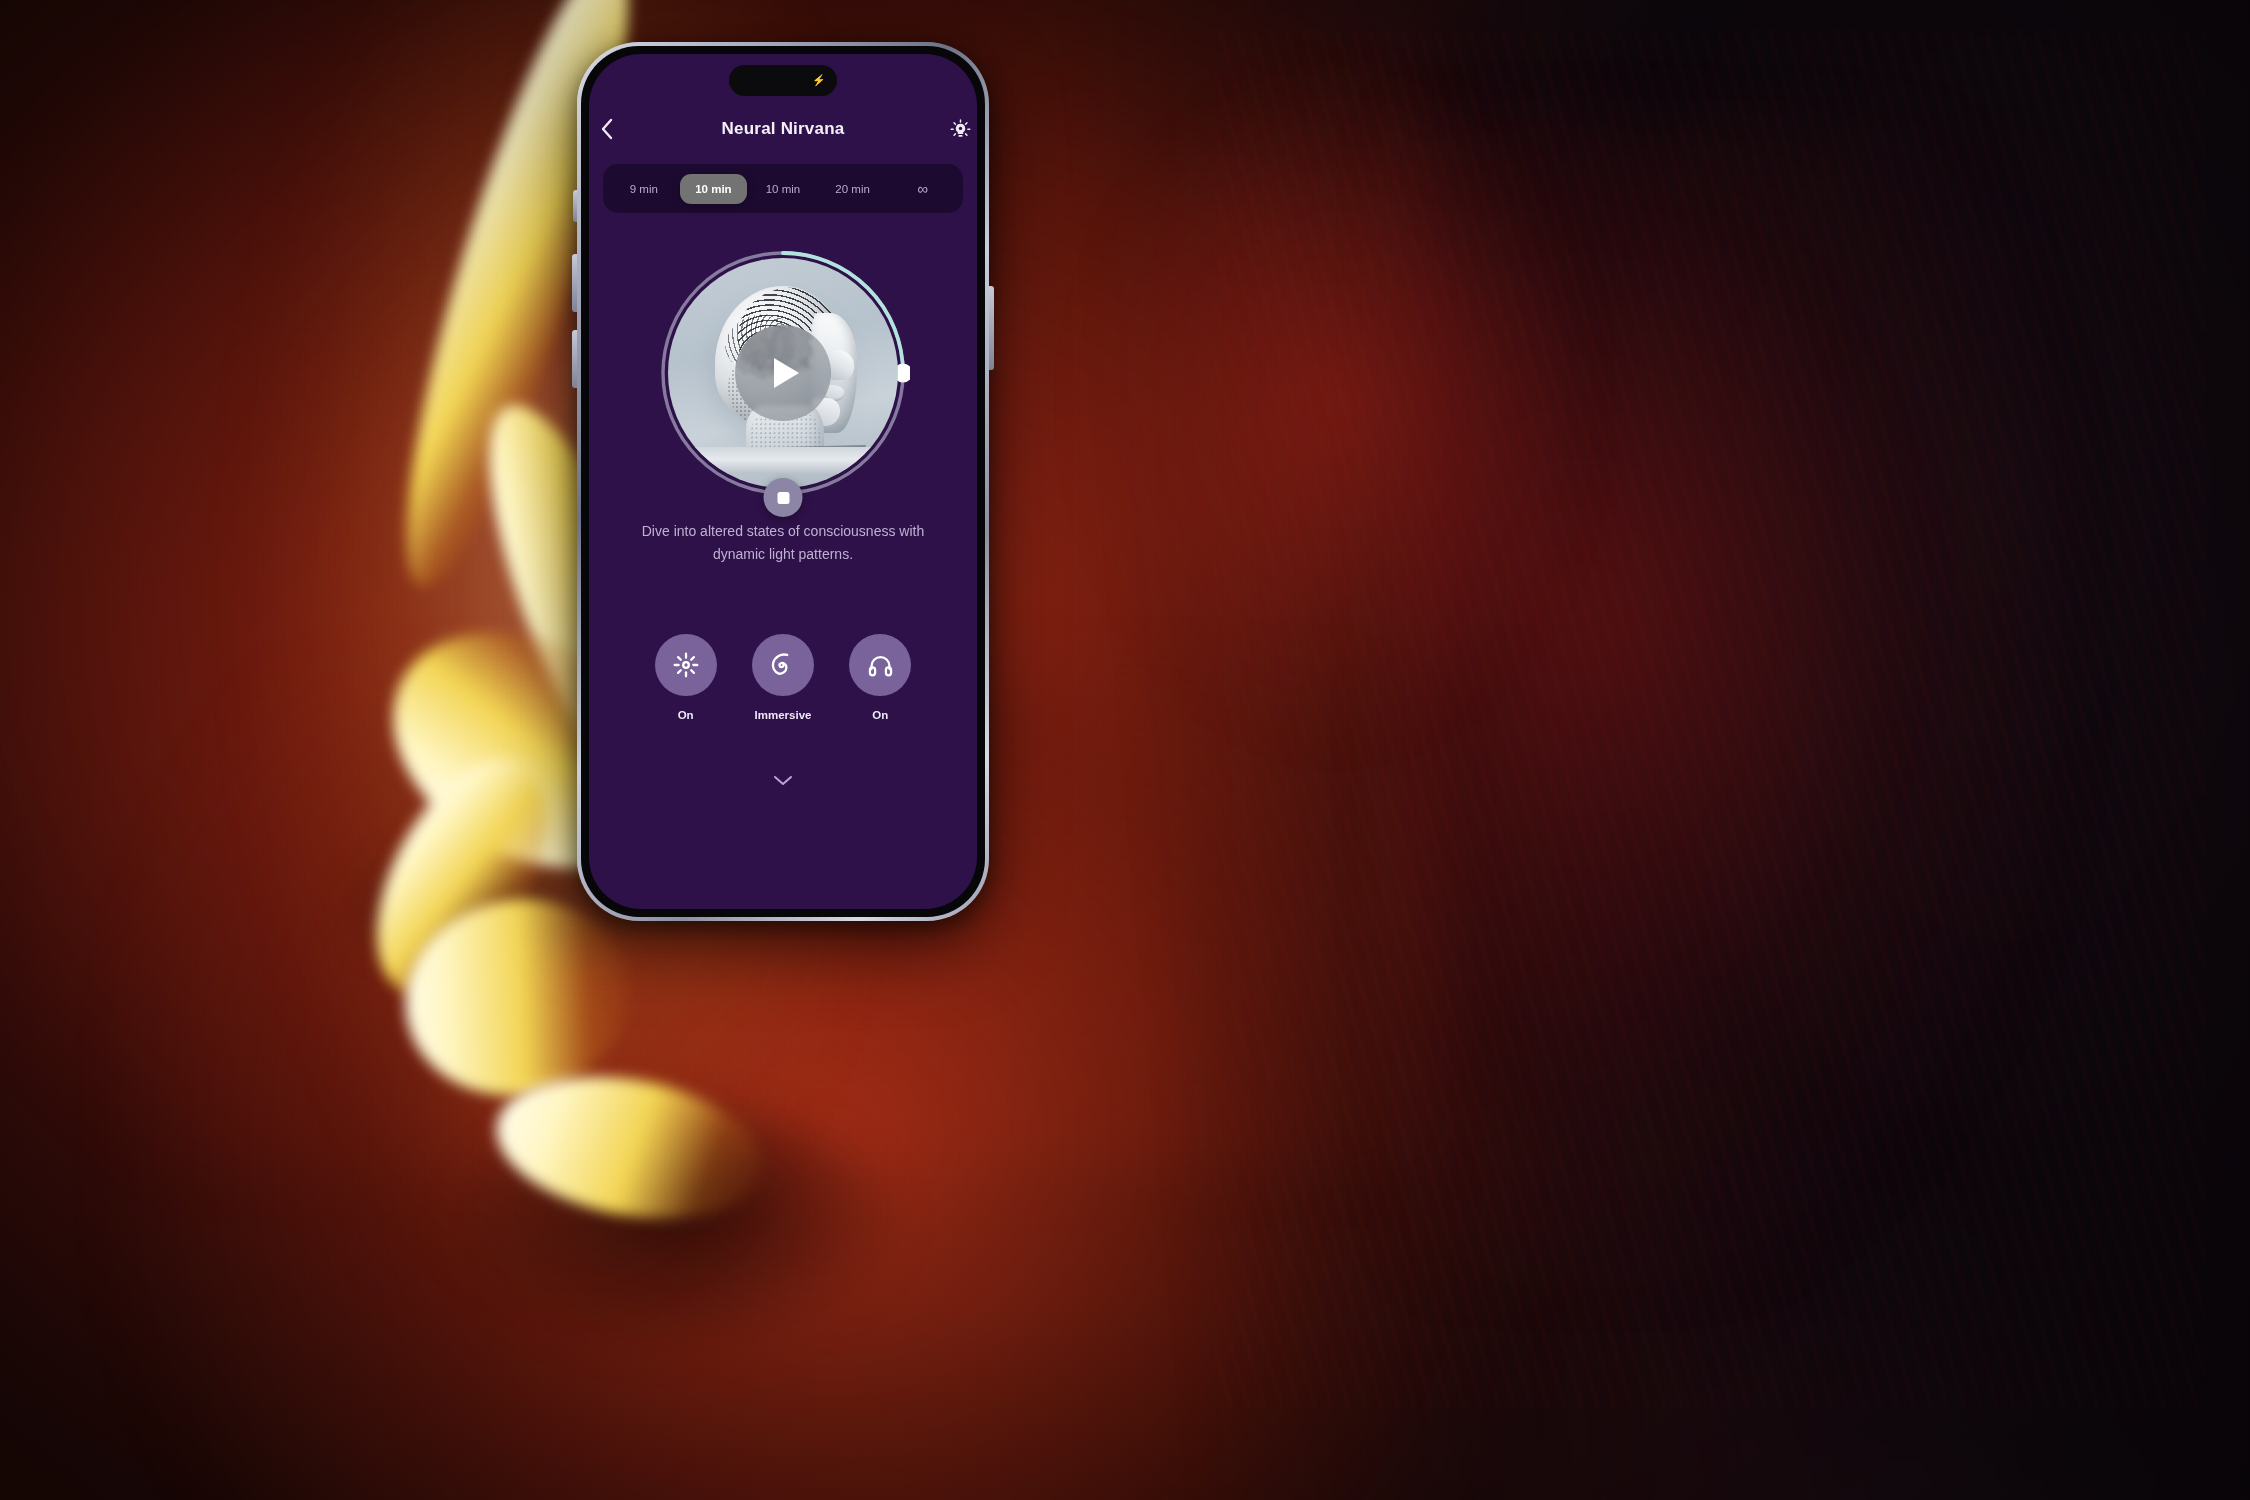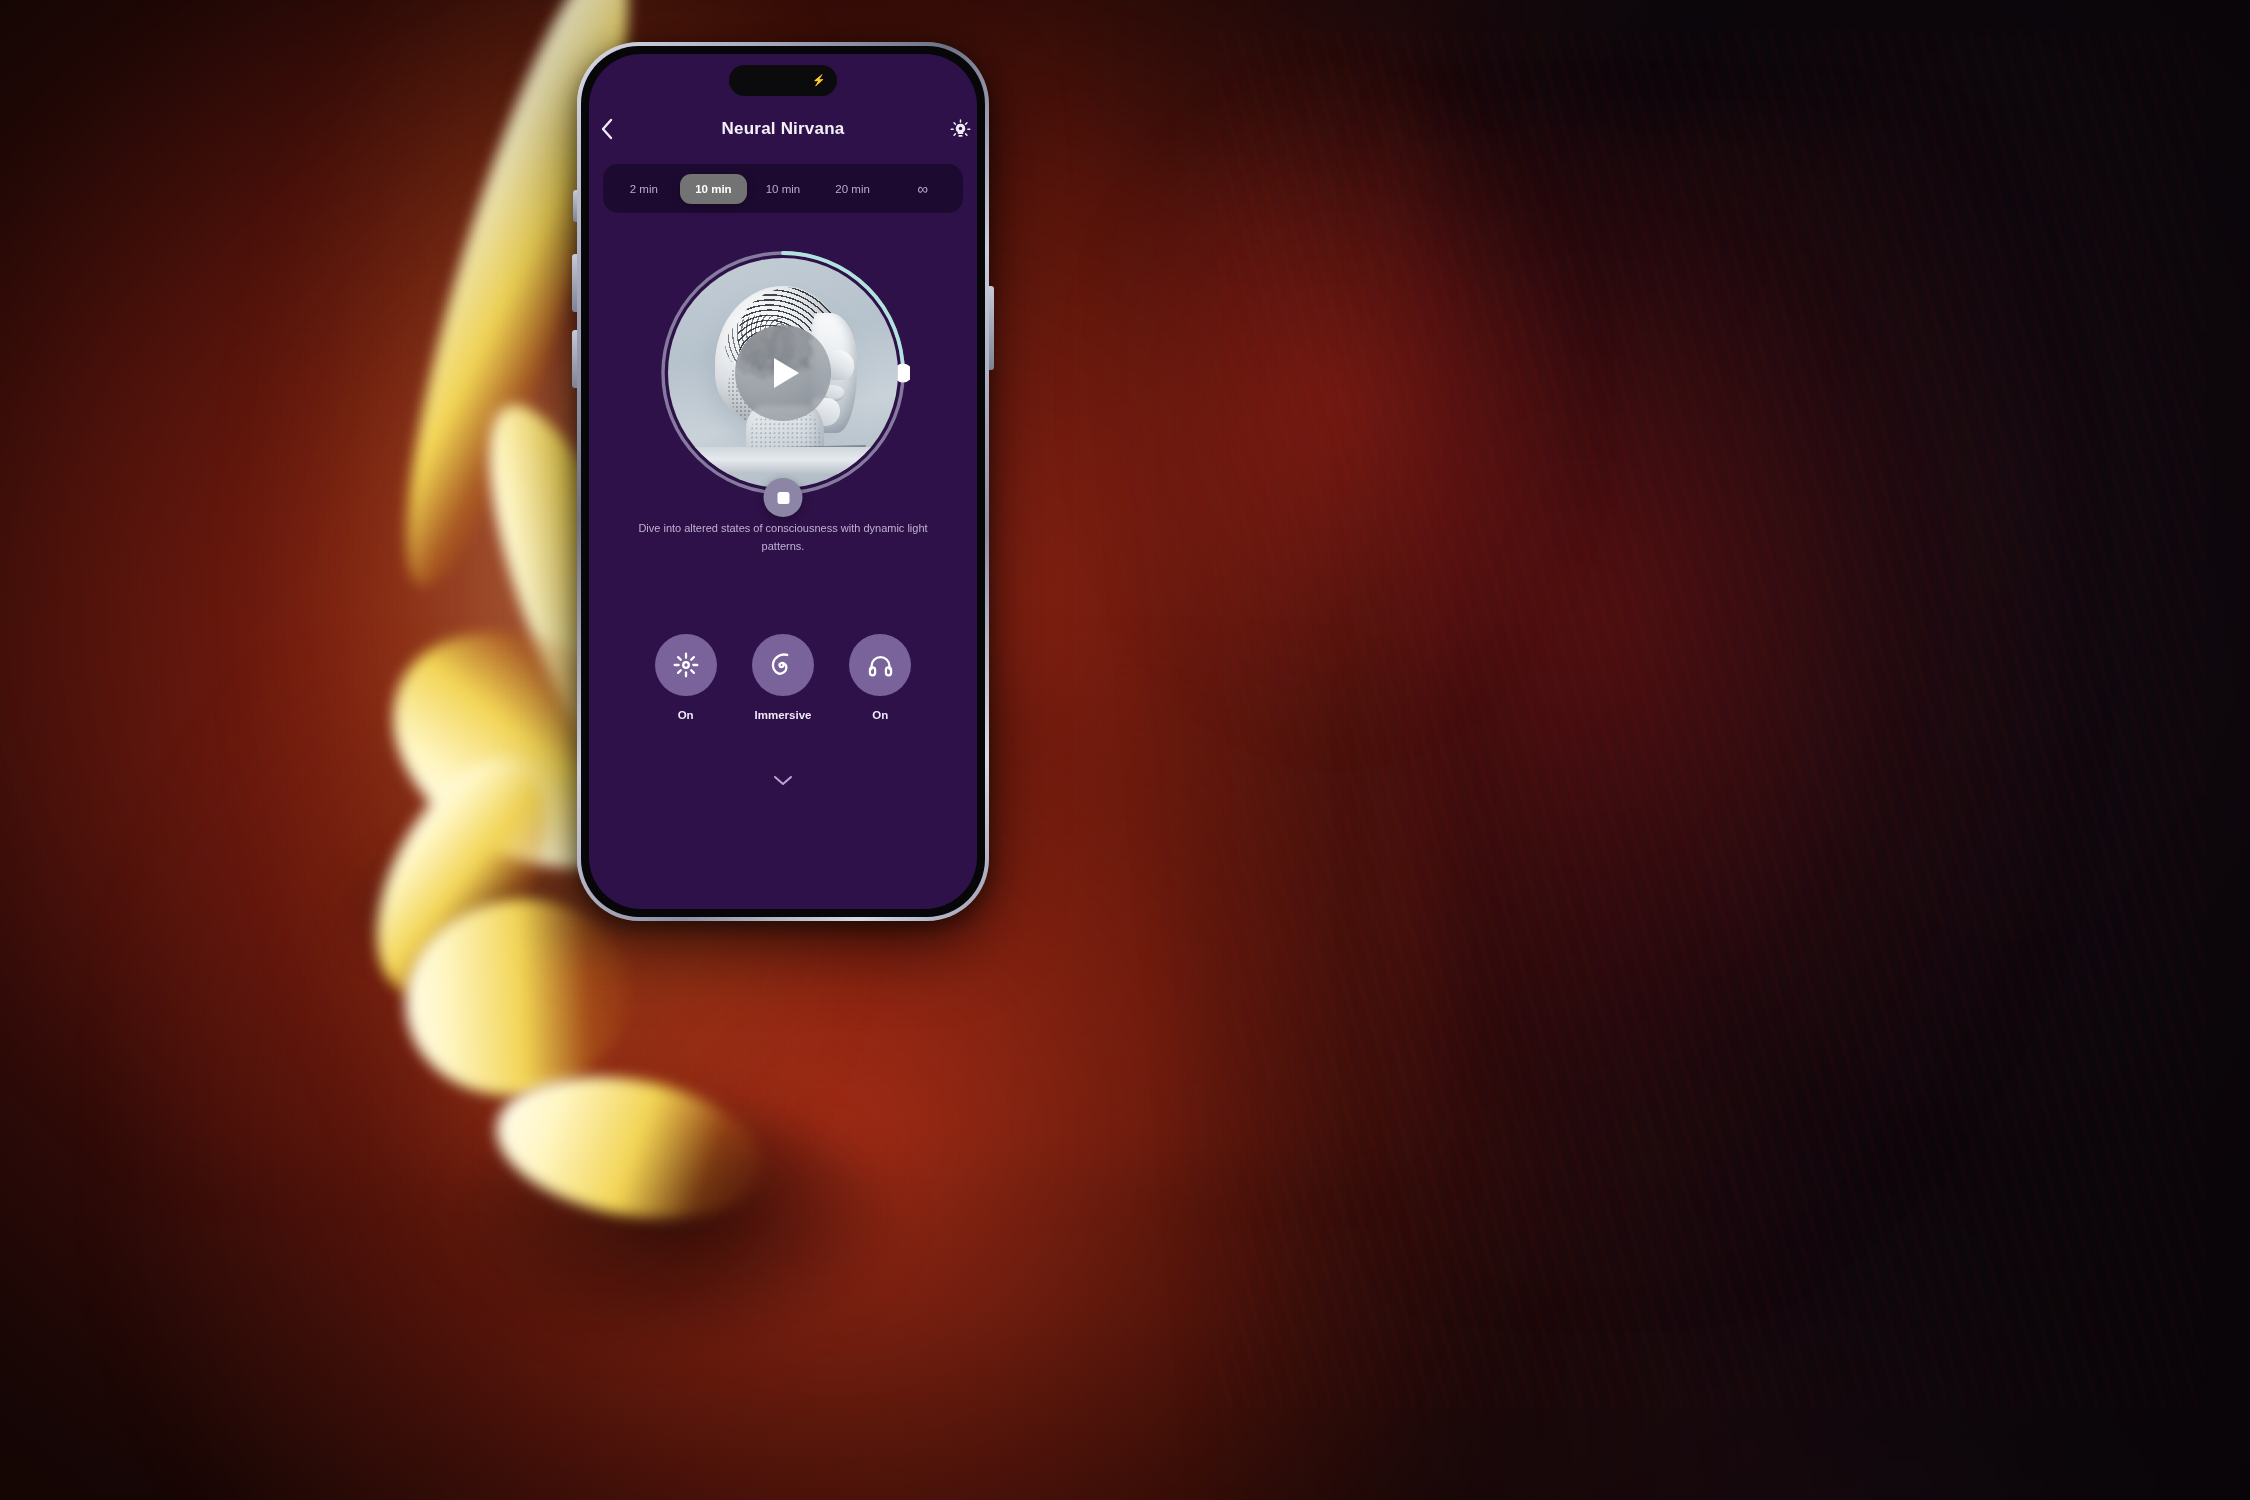--- a/index.html
+++ b/index.html
@@ -311,21 +311,21 @@
     cursor:pointer;
     box-shadow:0 3px 10px rgba(0,0,0,.32);
     z-index:12;
   }
   .stop-sq { width:12px; height:12px; background:#fff; border-radius:2.5px; }
 
   
   .desc {
     position:absolute; left:34px; right:34px; top:466px;
     text-align:center;
-    font-size:11px; line-height:1.62;
+    font-size:14px; line-height:1.62;
     color:#c0b0d4;
     z-index:10;
   }
 
   
   .controls {
     position:absolute; left:0; right:0; top:580px;
     display:flex; justify-content:space-around; align-items:flex-start;
     padding:0 48px;
     z-index:10;
@@ -407,21 +407,21 @@
               <line x1="19.4" y1="18.6" x2="17.8" y2="17.0"></line>
             </g>
             <path d="M12 5.4a5.4 5.4 0 0 0-3.1 9.8v2.0h6.2v-2.0A5.4 5.4 0 0 0 12 5.4z" fill="#efe9f5"></path>
             <rect x="9.6" y="18.3" width="4.8" height="2.0" rx="1" fill="#efe9f5"></rect>
             <circle cx="12" cy="10.8" r="1.9" fill="#2d1148"></circle>
           </svg>
         </div>
       </div>
 
       <div class="durations">
-        <div class="dur">2 min</div>
+        <div class="dur">9 min</div>
         <div class="dur active">10 min</div>
         <div class="dur">10 min</div>
         <div class="dur">20 min</div>
         <div class="dur inf">∞</div>
       </div>
 
       <div class="player-wrap">
 
         <svg class="ring-svg" viewBox="0 0 254 254">
 

